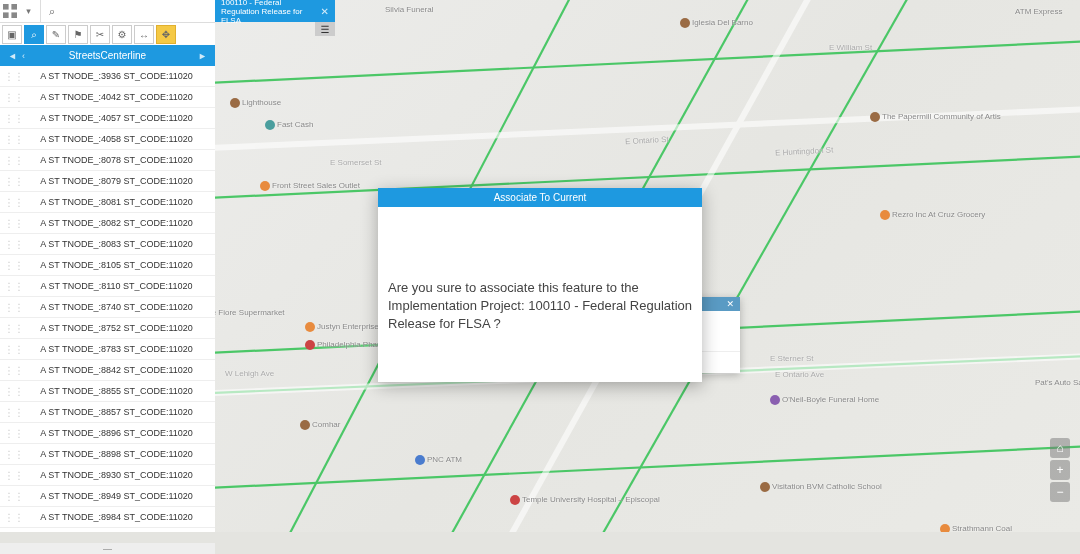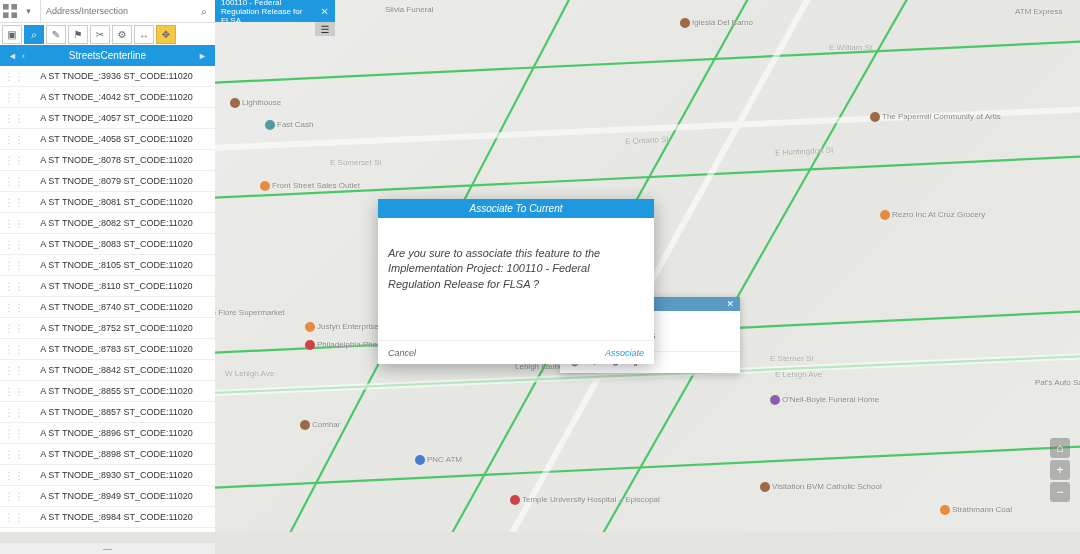--- a/index.html
+++ b/index.html
@@ -45,23 +45,23 @@
 .info-pop { position: absolute; left: 345px; top: 297px; width: 180px; background: #fff; box-shadow: 0 2px 8px rgba(0,0,0,.25); z-index: 5; font-size: 9px; }
 .info-head { height: 14px; background: #5a9bc4; color: #fff; display: flex; align-items: center; padding: 0 6px; }
 .info-head .x { margin-left: auto; cursor: pointer; font-size: 9px; }
 .info-body { padding: 6px 10px; }
 .info-body div { display: flex; margin-bottom: 4px; }
 .info-body .lbl { width: 55px; color: #666; }
 .info-body .val { color: #333; }
 .info-tools { padding: 4px 10px; border-top: 1px solid #eee; display: flex; gap: 12px; color: #666; }
 .info-tools span { cursor: pointer; font-size: 11px; }
 
-.modal { position: absolute; left: 378px; top: 199px; width: 276px; background: #fff; box-shadow: 0 4px 16px rgba(0,0,0,.3); z-index: 20; font-style: italic; }
+.modal { position: absolute; left: 378px; top: 188px; width: 324px; background: #fff; box-shadow: 0 4px 16px rgba(0,0,0,.3); z-index: 20; }
 .modal-head { height: 19px; background: #1e99e0; color: #fff; font-size: 10px; display: flex; align-items: center; justify-content: center; }
-.modal-body { padding: 28px 10px 48px 10px; font-size: 11px; color: #444; line-height: 1.4; }
+.modal-body { padding: 72px 10px 48px 10px; font-size: 13px; color: #444; line-height: 1.4; }
 .modal-foot { height: 24px; display: flex; align-items: center; padding: 0 10px; border-top: 1px solid #eee; font-size: 9px; }
 .modal-foot .cancel { color: #666; cursor: pointer; }
 .modal-foot .assoc { margin-left: auto; color: #1e99e0; cursor: pointer; }
 
 .map-ctrl { position: absolute; right: 10px; bottom: 28px; width: 20px; z-index: 4; }
 .mc-btn { width: 20px; height: 20px; background: rgba(120,120,120,.5); margin-bottom: 2px; border-radius: 3px; display: flex; align-items: center; justify-content: center; color: #fff; font-size: 12px; cursor: pointer; }
 
 .status { position: absolute; left: 0; bottom: 0; right: 0; height: 22px; background: #fff; border-top: 1px solid #ddd; display: flex; align-items: center; justify-content: flex-end; padding: 0 10px; font-size: 9px; color: #333; z-index: 6; }
 </style>
 </head>
@@ -71,21 +71,20 @@
 
   <div class="topbar">
     <div class="search-row">
       <svg class="grid" viewBox="0 0 10 10">
           <rect x="0" y="0" width="4" height="4" fill="#888"></rect>
           <rect x="6" y="0" width="4" height="4" fill="#888"></rect>
           <rect x="0" y="6" width="4" height="4" fill="#888"></rect>
           <rect x="6" y="6" width="4" height="4" fill="#888"></rect>
         </svg>
       <div class="search-dd">▾</div>
-      <input class="search-in" placeholder="Address/Intersection" style="">
       <div class="search-btn">⌕</div>
     </div>
     <div class="tool-row">
       <div class="tool-btn">▣</div>
       <div class="tool-btn active">⌕</div>
       <div class="tool-btn">✎</div>
       <div class="tool-btn">⚑</div>
       <div class="tool-btn">✂</div>
       <div class="tool-btn">⚙</div>
       <div class="tool-btn">↔</div>
@@ -226,26 +225,26 @@
     <div class="poi" style="left:665px;top:210px"><span class="dot dot-orange"></span><span>Rezro Inc At Cruz Grocery</span></div>
     <div class="poi" style="left:-10px;top:308px"><span>the Fiore Supermarket</span></div>
     <div class="poi" style="left:90px;top:322px"><span class="dot dot-orange"></span><span>Justyn Enterprises</span></div>
     <div class="poi" style="left:90px;top:340px"><span class="dot dot-red"></span><span>Philadelphia Pharmacy</span></div>
     <div class="poi" style="left:300px;top:362px"><span>Lehigh Laund</span></div>
     <div class="poi" style="left:820px;top:378px"><span>Pat's Auto Sale</span></div>
     <div class="poi" style="left:555px;top:395px"><span class="dot dot-purple"></span><span>O'Neil-Boyle Funeral Home</span></div>
     <div class="poi" style="left:85px;top:420px"><span class="dot dot-brown"></span><span>Comhar</span></div>
     <div class="poi" style="left:200px;top:455px"><span class="dot dot-blue"></span><span>PNC ATM</span></div>
     <div class="poi" style="left:545px;top:482px"><span class="dot dot-brown"></span><span>Visitation BVM Catholic School</span></div>
-    <div class="poi" style="left:725px;top:505px"><span class="dot dot-orange"></span><span>Strathmann Coal</span></div>
+    <div class="poi" style="left:725px;top:524px"><span class="dot dot-orange"></span><span>Strathmann Coal</span></div>
     <div class="poi" style="left:295px;top:495px"><span class="dot dot-red"></span><span>Temple University Hospital – Episcopal</span></div>
     <div class="poi" style="left:585px;top:549px"><span>Cardinal Bevilacqua Community Center</span></div>
 
     <div class="poi" style="left:10px;top:369px;color:#aaa">W Lehigh Ave</div>
-    <div class="poi" style="left:560px;top:370px;color:#aaa">E Lehigh Ave</div>
+    <div class="poi" style="left:560px;top:370px;color:#aaa">E Ontario Ave</div>
     <div class="poi" style="left:614px;top:43px;color:#aaa">E William St</div>
     <div class="poi" style="left:410px;top:136px;color:#aaa;transform:rotate(-3deg)">E Ontario St</div>
     <div class="poi" style="left:115px;top:158px;color:#aaa">E Somerset St</div>
     <div class="poi" style="left:560px;top:147px;color:#aaa;transform:rotate(-3deg)">E Huntingdon St</div>
     <div class="poi" style="left:555px;top:354px;color:#aaa">E Sterner St</div>
 
     <div class="info-pop">
       <div class="info-head">
         <span></span>
           <span class="x">✕</span>
@@ -271,19 +270,15 @@
     <div class="map-ctrl">
       <div class="mc-btn">⌂</div>
       <div class="mc-btn">+</div>
       <div class="mc-btn">−</div>
     </div>
   </div>
 
   <div class="modal">
     <div class="modal-head">Associate To Current</div>
     <div class="modal-body">Are you sure to associate this feature to the Implementation Project: 100110 - Federal Regulation Release for FLSA ?</div>
-    <div class="modal-foot">
-      <span class="cancel">Cancel</span>
-      <span class="assoc">Associate</span>
-    </div>
   </div>
 
 </div>
 
 </body></html>

